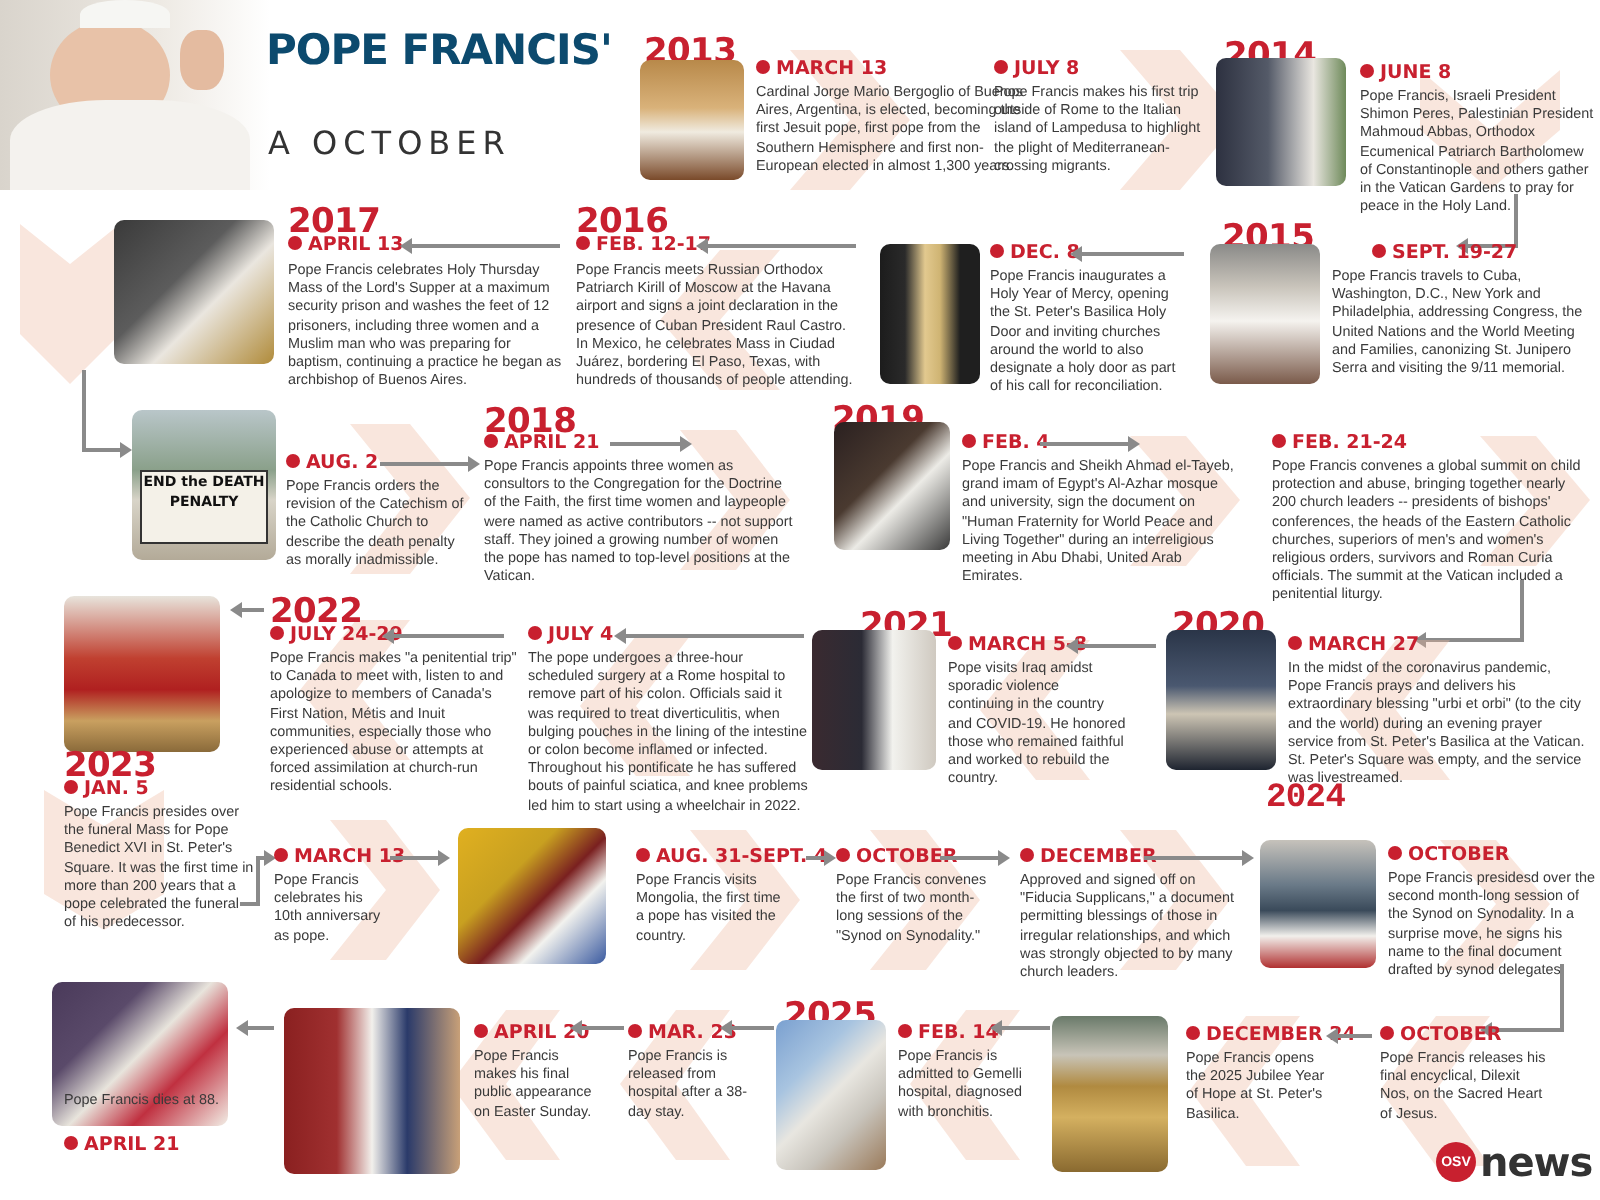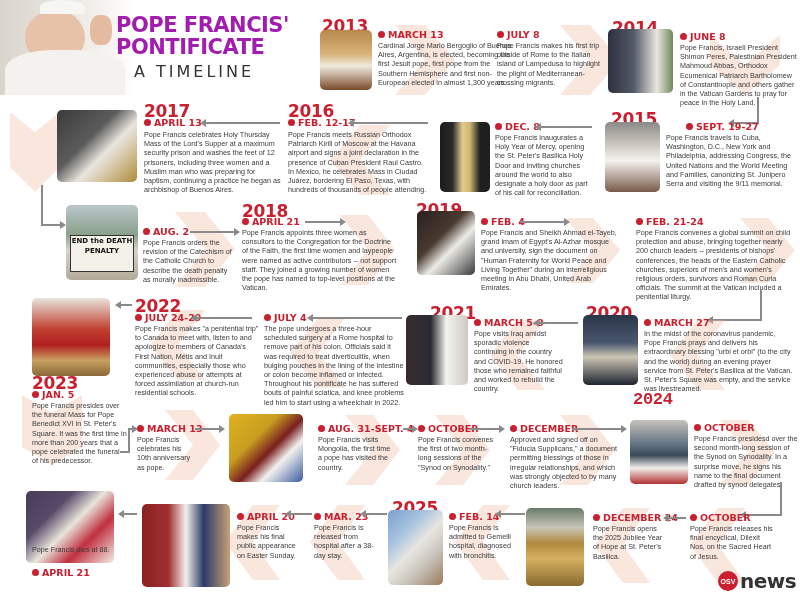--- a/index.html
+++ b/index.html
@@ -8,40 +8,39 @@
   .year { position: absolute; color: #c8202f; font-weight: bold; font-size: 17px; line-height: 1; letter-spacing: -0.3px; font-family: "DejaVu Sans", sans-serif; }
   .date { position: absolute; color: #c8202f; font-weight: bold; font-size: 9.5px; line-height: 1; white-space: nowrap; font-family: "DejaVu Sans", sans-serif; }
   .date::before { content: ""; display: inline-block; width: 7px; height: 7px; border-radius: 50%; background: #c8202f; margin-right: 3px; vertical-align: 0px; }
   .txt { position: absolute; font-size: 7.2px; line-height: 9.2px; color: #3a3a3a; }
   .photo { position: absolute; border-radius: 5px; overflow: hidden; }
   .chev { position: absolute; opacity: 0.35; }
   .line { position: absolute; background: #8a8a8a; }
   .arrowR::after, .arrowL::after { content: ""; position: absolute; top: -3px; width: 0; height: 0; border-top: 4px solid transparent; border-bottom: 4px solid transparent; }
   .arrowR::after { right: -5px; border-left: 6px solid #8a8a8a; }
   .arrowL::after { left: -5px; border-right: 6px solid #8a8a8a; }
-  .title1 { position: absolute; left: 116px; top: 14px; color: #a21caf; font-weight: bold; font-size: 21px; line-height: 22px; font-family: "DejaVu Sans", sans-serif; letter-spacing: -0.5px; }
+  .title1 { position: absolute; left: 133px; top: 14px; color: #0c4a6e; font-weight: bold; font-size: 21px; line-height: 22px; font-family: "DejaVu Sans", sans-serif; letter-spacing: -0.5px; }
   .title2 { position: absolute; left: 134px; top: 62px; color: #333; font-size: 16px; letter-spacing: 3px; font-family: "DejaVu Sans", sans-serif; }
   .logo { position: absolute; left: 718px; top: 569px; display: flex; align-items: center; }
   .logo-circle { width: 20px; height: 20px; border-radius: 50%; background: #c8202f; color: #fff; font-size: 7px; font-weight: bold; display: flex; align-items: center; justify-content: center; }
   .logo-text { font-size: 20px; font-weight: bold; color: #333; margin-left: 2px; font-family: "DejaVu Sans", sans-serif; letter-spacing: -0.5px; }
 </style>
 </head>
 <body>
 
 <div class="photo" style="left:0;top:0;width:135px;height:95px;border-radius:0;background:linear-gradient(90deg,#d9d4cc 0%,#eeeae4 60%,#ffffff 100%);">
   <div style="position:absolute;left:25px;top:10px;width:60px;height:55px;border-radius:50%;background:#e8c2a8;"></div>
   <div style="position:absolute;left:40px;top:0;width:45px;height:14px;border-radius:50% 50% 0 0;background:#f6f6f3;"></div>
   <div style="position:absolute;left:5px;top:50px;width:120px;height:50px;border-radius:40% 40% 0 0;background:#f4f2ee;"></div>
   <div style="position:absolute;left:90px;top:15px;width:22px;height:30px;border-radius:40%;background:#e4bba0;"></div>
 </div>
 <div class="title1">
   <div>POPE FRANCIS'</div>
-  <div>PONTIFICATE</div>
-</div>
-<div class="title2">A TIMELINE</div>
+</div>
+<div class="title2">A OCTOBER</div>
 
 <svg class="chev" style="left:395px;top:25px" width="60" height="70">
     <polygon points="0,0 30,0 60,35 30,70 0,70 30,35" fill="#eeb9a0"></polygon>
   </svg>
 <svg class="chev" style="left:560px;top:25px" width="60" height="70">
     <polygon points="0,0 30,0 60,35 30,70 0,70 30,35" fill="#eeb9a0"></polygon>
   </svg>
 <svg class="chev" style="left:710px;top:35px" width="70" height="60">
     <polygon points="0,0 35,30 70,0 70,30 35,60 0,30" fill="#eeb9a0"></polygon>
   </svg>

